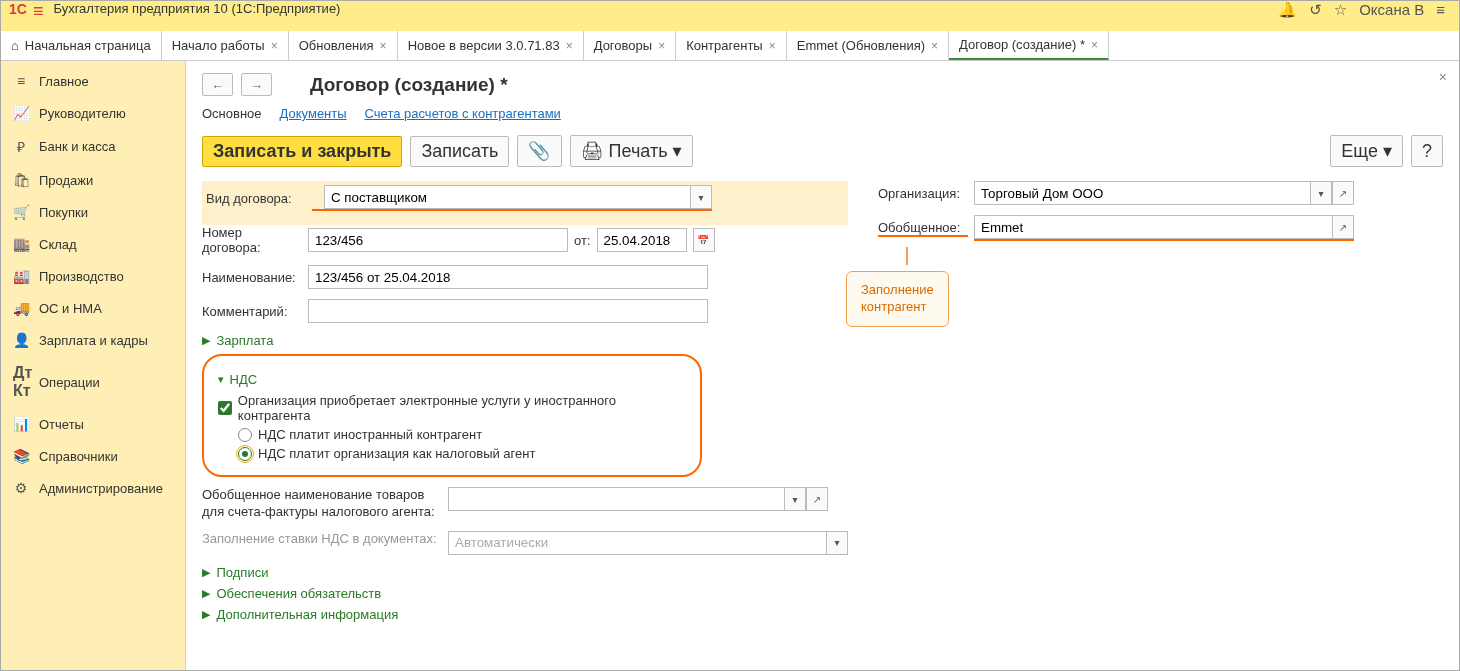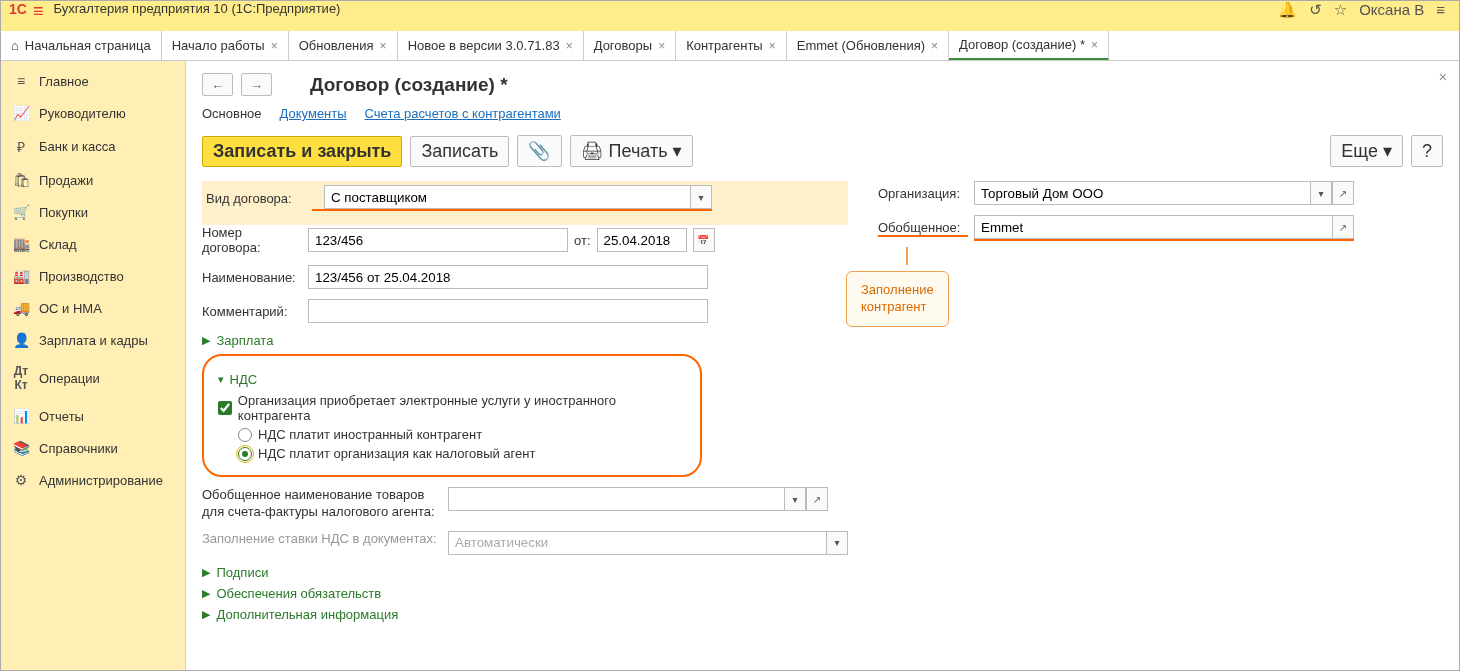--- a/index.html
+++ b/index.html
@@ -142,21 +142,21 @@
       </div>
     <div class="sb-item">
         <span class="ic">🚚</span>
         <span>ОС и НМА</span>
       </div>
     <div class="sb-item">
         <span class="ic">👤</span>
         <span>Зарплата и кадры</span>
       </div>
     <div class="sb-item">
-        <span class="ic" style="font-size:12px;font-weight:bold;">Дт<br>Кт</span>
+        <span class="ic" style="font-size:16px;font-weight:bold;">Дт<br>Кт</span>
         <span>Операции</span>
       </div>
     <div class="sb-item">
         <span class="ic">📊</span>
         <span>Отчеты</span>
       </div>
     <div class="sb-item">
         <span class="ic">📚</span>
         <span>Справочники</span>
       </div>

